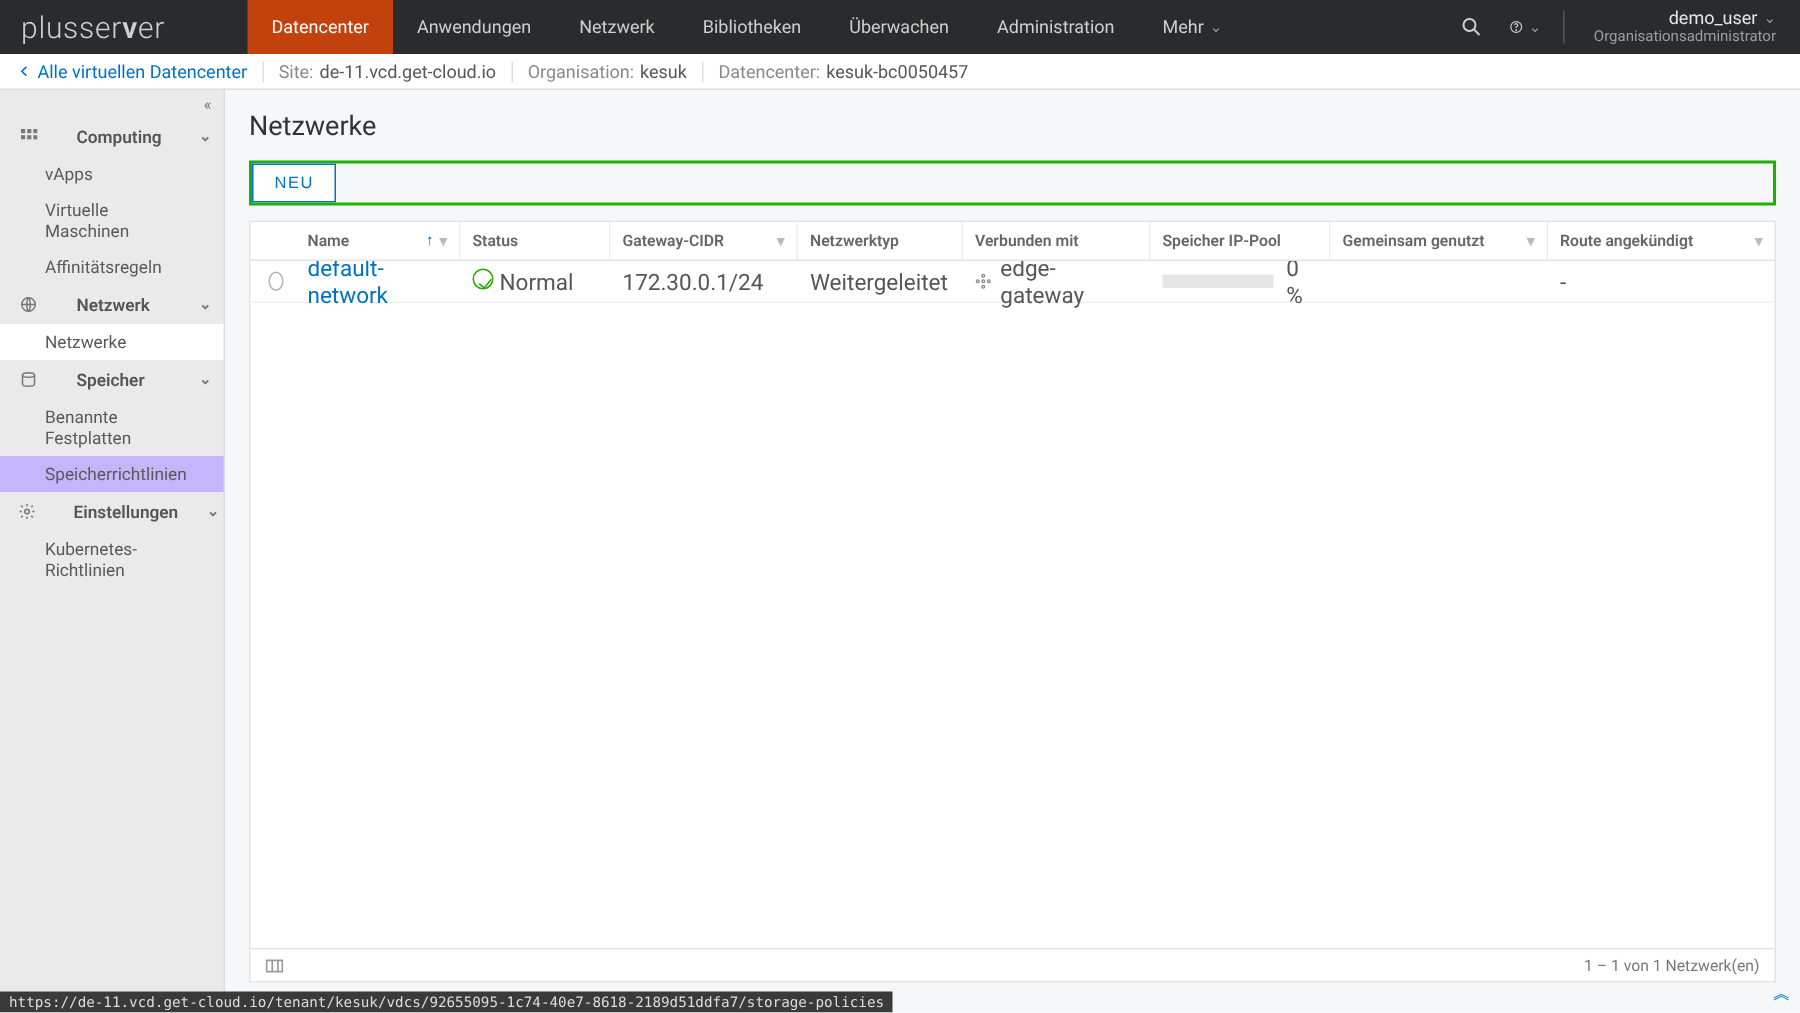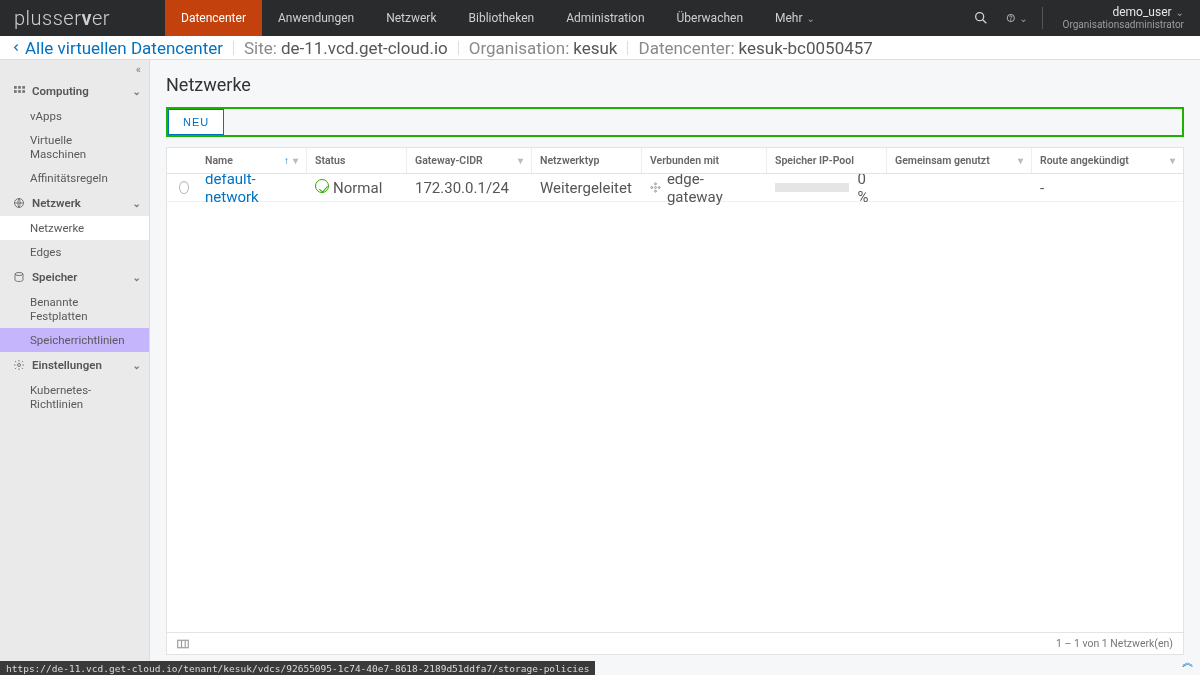--- a/index.html
+++ b/index.html
@@ -13,31 +13,31 @@
   .topnav-item.active { background: #c2410c; color: #fff; }
   .top-spacer { flex: 1; }
   .top-actions { display: flex; align-items: center; gap: 14px; padding-right: 10px; }
   .icon-btn { width: 22px; height: 22px; display: flex; align-items: center; justify-content: center; color: #cfcfcf; cursor: pointer; }
   .divider-v { width: 1px; height: 22px; background: #555; }
   .user-block { display:flex; flex-direction:column; align-items:flex-end; justify-content:center; line-height:1.1; padding: 0 6px; cursor:pointer; }
   .user-name { color:#e6e6e6; font-size:12px; }
   .user-role { color:#9d9d9d; font-size:10px; }
   .chev-down { margin-left:4px; font-size:10px; color:#9d9d9d; }
   
-  .crumbbar { height: 24px; background: #fff; border-bottom:1px solid #dedede; display:flex; align-items:center; padding: 0 12px; font-size:17px; color:#6a6a6a; }
+  .crumbbar { height: 24px; background: #fff; border-bottom:1px solid #dedede; display:flex; align-items:center; padding: 0 12px; font-size:12px; color:#6a6a6a; }
   .crumbbar .back { color:#0072c3; display:flex; align-items:center; gap:4px; cursor:pointer; }
   .crumb-sep { width:1px; height:14px; background:#dedede; margin: 0 10px; }
   .crumb-label { color:#8a8a8a;text-align:right; }
   .crumb-val { color:#565656; margin-left:4px; }
   
   .shell { display:flex; height: calc(675px - 36px - 24px - 14px); }
   .sidebar { width: 150px; background:#eaeaea; border-right:1px solid #dcdcdc; position: relative; }
   .sidebar-collapse { height:18px; display:flex; justify-content:flex-end; align-items:center; padding-right:8px; color:#7a7a7a; cursor:pointer; font-size:11px; }
   .sb-section { }
-  .sb-sect-header { display:flex; align-items:center; padding: 6px 8px 6px 12px; color:#555; font-weight:600; font-size:11.5px; cursor:pointer; }
+  .sb-sect-header { display:flex; align-items:center; padding: 6px 8px 6px 12px; color:#555; font-weight:600; font-size:11.5px; cursor:pointer;gap:19px; }
   .sb-sect-header .sect-ico { width:14px; height:14px; margin-right:6px; display:inline-flex; align-items:center; justify-content:center; color:#777; }
   .sb-sect-header .sect-chev { margin-left:auto; color:#777; font-size:10px; }
   .sb-item { padding: 5px 20px 5px 30px; font-size:11.5px; color:#5a5a5a; cursor:pointer; }
   .sb-item.active { background:#c4b5fd; }
   .sb-item.selected { background:#fff; }
   
   .main { flex:1; padding: 14px 16px 6px 16px; display:flex; flex-direction:column; background:#f5f7f8; }
   .page-title { font-size:18px; font-weight:400; color:#333; margin-bottom: 12px; }
   .neu-wrap { display:inline-block; border:2px solid #1db100; padding:0; margin-bottom:10px; }
   .neu-btn { display:inline-flex; align-items:center; justify-content:center; border:1px solid #0072c3; color:#0072c3; background:#fff; height:26px; padding:0 14px; font-size:11px; letter-spacing:1px; cursor:pointer; }
@@ -81,22 +81,22 @@
   <div class="brand">
     <span>plusser</span>
       <b>v</b>
       <span>er</span>
   </div>
   <div class="topnav">
     <div class="topnav-item active">Datencenter</div>
     <div class="topnav-item">Anwendungen</div>
     <div class="topnav-item">Netzwerk</div>
     <div class="topnav-item">Bibliotheken</div>
+    <div class="topnav-item">Überwachen</div>
     <div class="topnav-item">Administration</div>
-    <div class="topnav-item">Überwachen</div>
     <div class="topnav-item">
       <span>Mehr</span>
       <span class="chev-down">⌄</span>
     </div>
   </div>
   <div class="top-spacer"></div>
   <div class="top-actions">
     <div class="icon-btn">
       <svg width="16" height="16" viewBox="0 0 24 24" fill="none" stroke="currentColor" stroke-width="2">
           <circle cx="10" cy="10" r="6"></circle>
@@ -170,21 +170,20 @@
         <span class="sect-ico">
             <svg width="12" height="12" viewBox="0 0 24 24" fill="none" stroke="currentColor" stroke-width="2">
               <circle cx="12" cy="12" r="9"></circle>
               <path d="M3 12h18M12 3c3 3 3 15 0 18M12 3c-3 3-3 15 0 18"></path>
             </svg>
           </span>
         <span>Netzwerk</span>
         <span class="sect-chev">⌄</span>
       </div>
       <div class="sb-item selected">Netzwerke</div>
-      <div class="sb-item">Edges</div>
     </div>
 
     <div class="sb-section">
       <div class="sb-sect-header">
         <span class="sect-ico">
             <svg width="12" height="12" viewBox="0 0 24 24" fill="none" stroke="currentColor" stroke-width="2">
               <ellipse cx="12" cy="6" rx="8" ry="3"></ellipse>
               <path d="M4 6v12c0 1.7 3.6 3 8 3s8-1.3 8-3V6"></path>
             </svg>
           </span>

